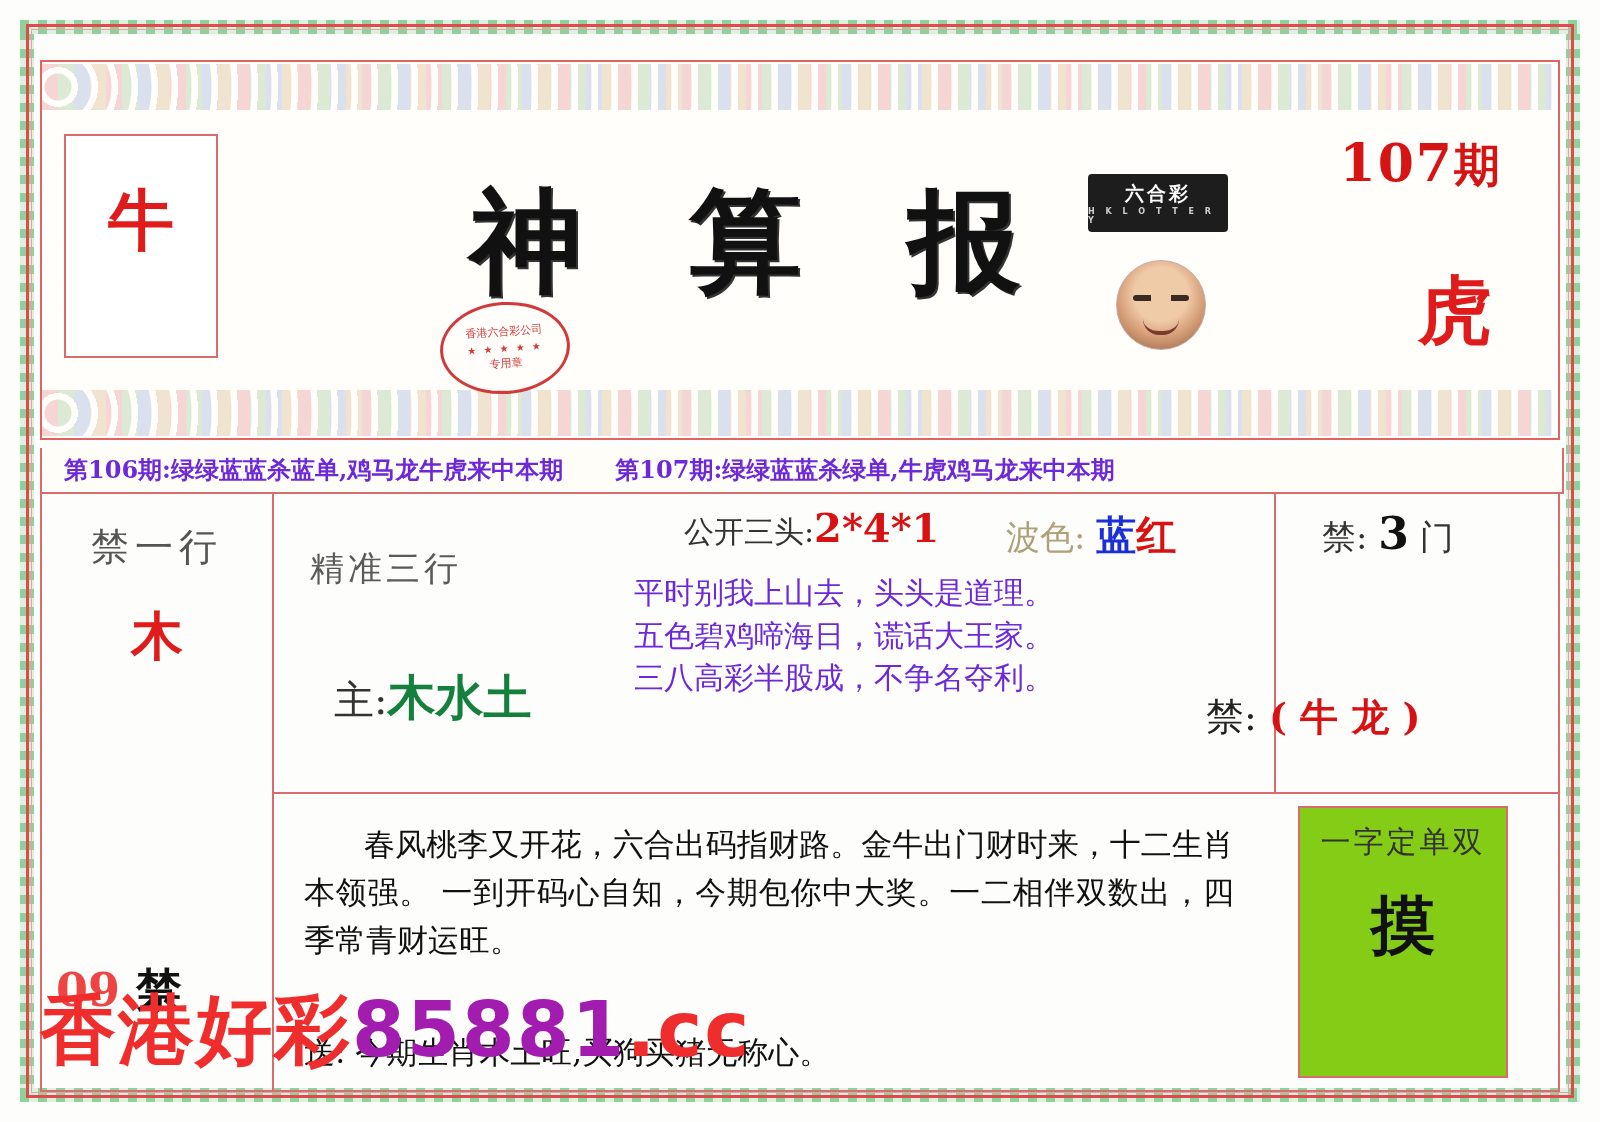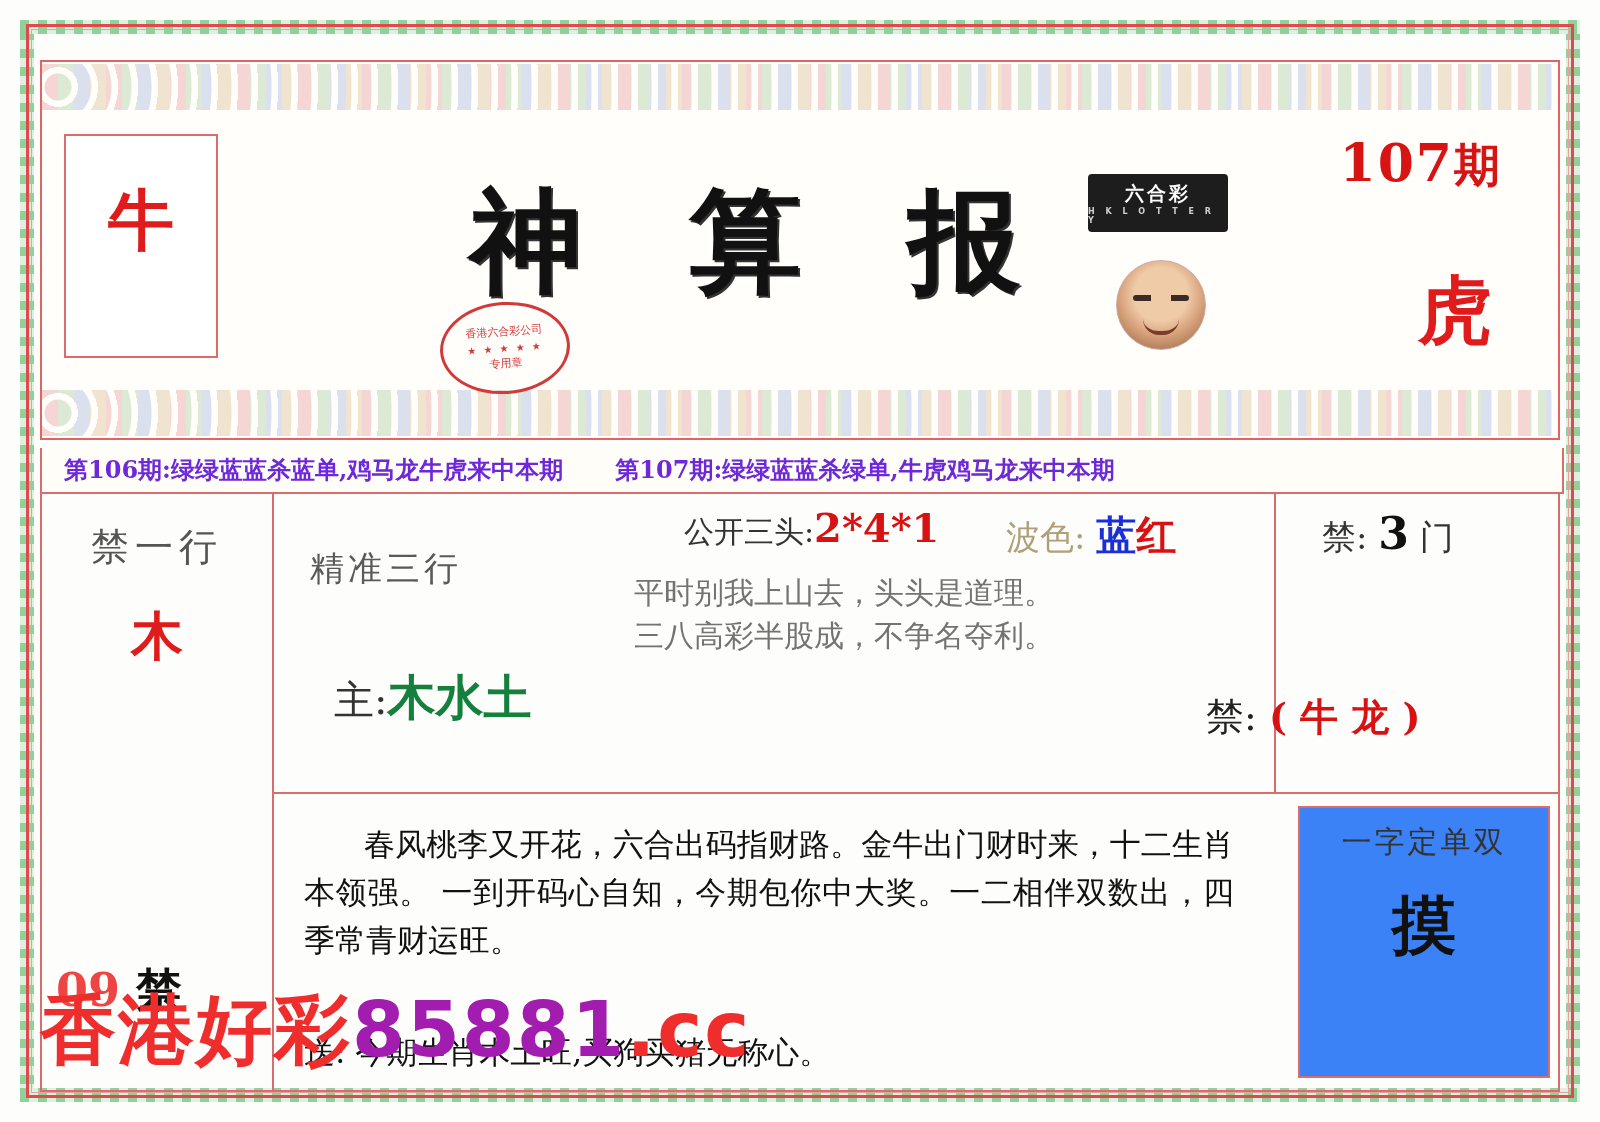--- a/index.html
+++ b/index.html
@@ -179,21 +179,21 @@
   }
   .zhu .val{color:#15803d;font-size:48px;font-weight:bold;}
   .gongkai{
     position:absolute;left:410px;top:10px;
     font-size:30px;color:#333;
     font-family:"DejaVu Serif","Liberation Serif",serif;
   }
   .gongkai .val{color:#d81212;font-size:40px;font-weight:bold;}
   .verse{
     position:absolute;left:360px;top:78px;
-    color:#737373;font-size:30px;line-height:1.42;
+    color:#6d28d9;font-size:30px;line-height:1.42;
     font-family:"DejaVu Serif","Liberation Serif",serif;
     white-space:nowrap;
   }
   .midbottom{
     position:absolute;left:0;top:300px;width:100%;height:298px;
   }
   .para{
     position:absolute;left:30px;top:26px;width:930px;
     font-size:31px;line-height:1.55;color:#111;
     font-family:"DejaVu Serif","Liberation Serif",serif;
@@ -227,23 +227,23 @@
     font-family:"DejaVu Serif","Liberation Serif",serif;
   }
   .jin3 .n{font-size:44px;font-weight:bold;color:#111;}
   .jinniulong{
     position:absolute;left:-70px;top:198px;
     font-size:38px;color:#222;white-space:nowrap;
     font-family:"DejaVu Serif","Liberation Serif",serif;
   }
   .jinniulong .an{color:#d81212;font-weight:bold;}
   .rbottom{
-    position:absolute;left:24px;top:312px;width:252px;height:272px;
+    position:absolute;left:24px;top:312px;width:210px;height:272px;
     border:2px solid #d96c6c;
-    box-sizing:border-box;background:#3b82f6;
+    box-sizing:border-box;background:#84cc16;
   }
   .yizi{
     position:absolute;left:0;top:14px;width:100%;text-align:center;
     font-size:30px;color:#333;letter-spacing:3px;
     font-family:"DejaVu Serif","Liberation Serif",serif;
   }
   .mo{
     position:absolute;left:0;top:74px;width:100%;text-align:center;
     font-size:64px;color:#111;font-weight:bold;
     font-family:"DejaVu Serif","Liberation Serif",serif;
@@ -325,20 +325,21 @@
         <div class="zhu">
           <span>主:</span><span class="val">木水土</span>
         </div>
 
         <div class="gongkai">
           <span>公开三头:</span><span class="val">2*4*1</span>
         </div>
 
         <div class="verse">
           <div>平时别我上山去，头头是道理。</div>
+          <div>五色碧鸡啼海日，谎话大王家。</div>
           <div>三八高彩半股成，不争名夺利。</div>
         </div>
       </div>
 
       <div class="midbottom">
         <div class="para"><span class="indent"></span><span>春风桃李又开花，六合出码指财路。金牛出门财时来，十二生肖本领强。 一到开码心自知，今期包你中大奖。一二相伴双数出，四季常青财运旺。</span></div>
         <div class="song">
           <span>送:</span>
           <span>今期生肖木土旺,买狗买猪无称心。</span>
         </div>

